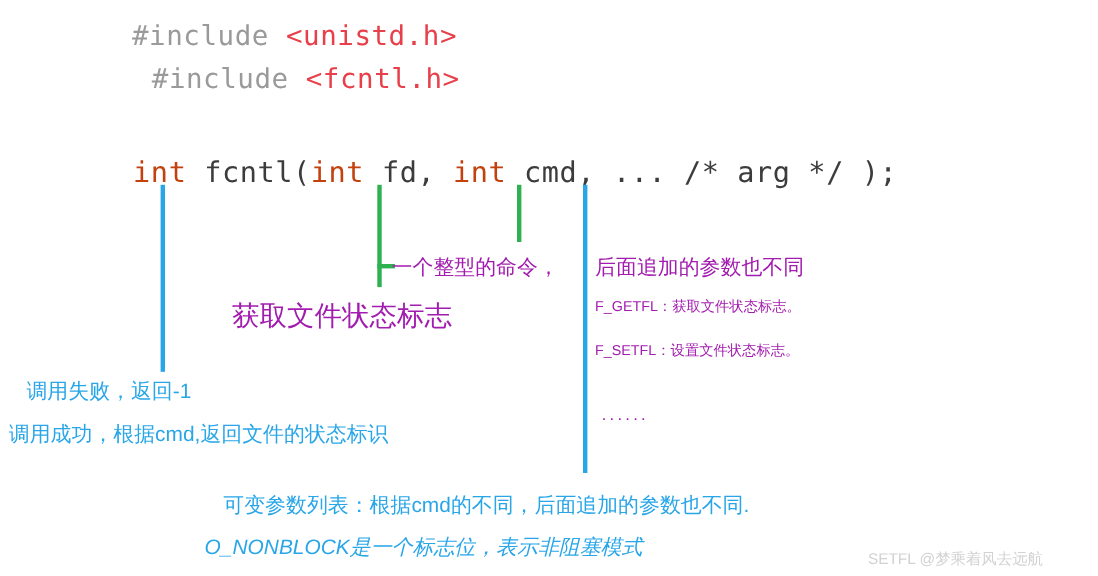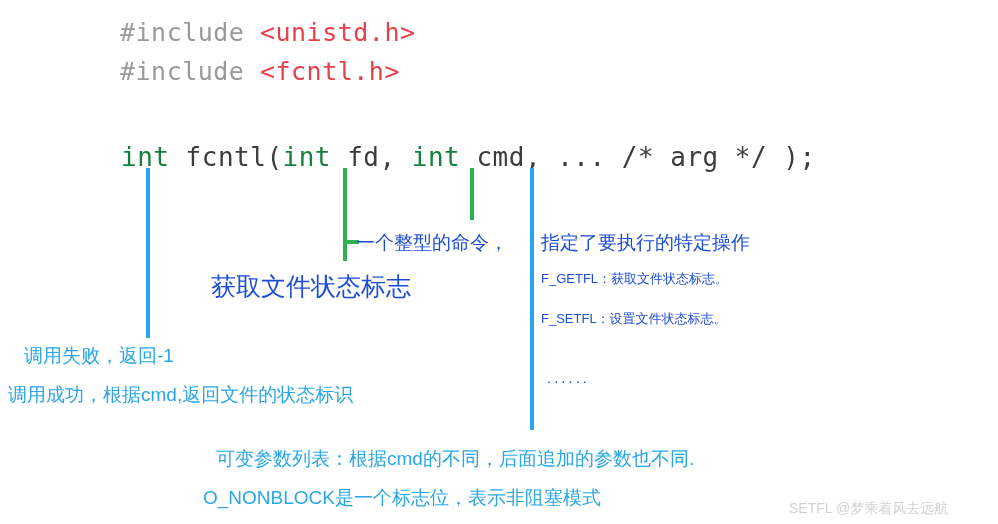--- a/index.html
+++ b/index.html
@@ -30,21 +30,21 @@
     color: #9a9a9a;
   }
   .inc .hdr {
     color: #e8404a;
   }
   .sig {
     font-size: 26px;
     color: #3c3c3c;
   }
   .sig .kw {
-    color: #15803d;
+    color: #c2410c;
   }
 
   
   .vline {
     position: absolute;
     width: 4px;
     border-radius: 0;
   }
   .vline.blue  { background: #29a6e8; }
   .vline.green { background: #2fb152; }
@@ -55,21 +55,21 @@
   }
   .hline.green { background: #2fb152; }
 
   
   .note {
     position: absolute;
     white-space: nowrap;
     font-family: "Liberation Sans", "DejaVu Sans", sans-serif;
     font-weight: 400;
   }
-  .note.green { color: #1d4ed8; }
+  .note.green { color: #a21caf; }
   .note.blue  { color: #29a6e8; }
 
   .n-fd       { font-size: 25px; }
   .n-cmd      { font-size: 19px; }
   .n-op       { font-size: 19px; }
   .n-flag     { font-size: 13px; }
   .n-dots     { font-size: 15px; letter-spacing: 3px; }
   .n-ret      { font-size: 19px; }
   .n-var      { font-size: 19px; }
 
@@ -82,48 +82,48 @@
     font-family: "Liberation Sans", "DejaVu Sans", sans-serif;
   }
 </style>
 </head>
 <body>
 
 <div id="canvas">
 
   <div class="code-line inc" style="left:120px; top:18px;"><span>#include </span><span class="hdr">&lt;unistd.h&gt;</span></div>
 
-  <div class="code-line inc" style="left:120px; top:57px;"><span>#include </span><span class="hdr">&lt;fcntl.h&gt;</span></div>
+  <div class="code-line inc" style="left:138px; top:57px;"><span>#include </span><span class="hdr">&lt;fcntl.h&gt;</span></div>
 
   <div class="code-line sig" style="left:121px; top:142px;"><span class="kw">int</span><span> fcntl(</span><span class="kw">int</span><span> fd, </span><span class="kw">int</span><span> cmd, ... /* arg */ );</span></div>
 
   <div class="vline blue" style="left:146px; top:168px; height:170px;"></div>
 
   <div class="vline green" style="left:343px; top:168px; height:93px;"></div>
   <div class="hline green" style="left:343px; top:240px; width:16px;"></div>
 
   <div class="vline green" style="left:470px; top:168px; height:52px;"></div>
 
   <div class="vline blue" style="left:530px; top:168px; height:262px;"></div>
 
   <div class="note green n-cmd" style="left:356px; top:230px;">一个整型的命令，</div>
 
-  <div class="note green n-op" style="left:541px; top:230px;">指定了要执行的特定操作</div>
+  <div class="note green n-op" style="left:541px; top:230px;">后面追加的参数也不同</div>
 
   <div class="note green n-fd" style="left:211px; top:270px;">获取文件状态标志</div>
 
   <div class="note green n-flag" style="left:541px; top:270px;">F_GETFL：获取文件状态标志。</div>
 
   <div class="note green n-flag" style="left:541px; top:310px;">F_SETFL：设置文件状态标志。</div>
 
   <div class="note green n-dots" style="left:547px; top:369px;">......</div>
 
   <div class="note blue n-ret" style="left:24px; top:343px;">调用失败，返回-1</div>
 
   <div class="note blue n-ret" style="left:8px; top:382px;">调用成功，根据cmd,返回文件的状态标识</div>
 
-  <div class="note blue n-var" style="left:216px; top:446px;">可变参数列表：根据cmd的不同，后面追加的参数也不同.</div>
+  <div class="note blue n-var" style="left:203px; top:446px;">可变参数列表：根据cmd的不同，后面追加的参数也不同.</div>
 
-  <div class="note blue n-var" style="left:203px; top:485px;">O_NONBLOCK是一个标志位，表示非阻塞模式</div>
+  <div class="note blue n-var" style="left:186px; top:485px;font-style:italic;">O_NONBLOCK是一个标志位，表示非阻塞模式</div>
 
   <div class="watermark" style="left:789px; top:500px;">SETFL @梦乘着风去远航</div>
 
 </div>
 
 </body></html>

